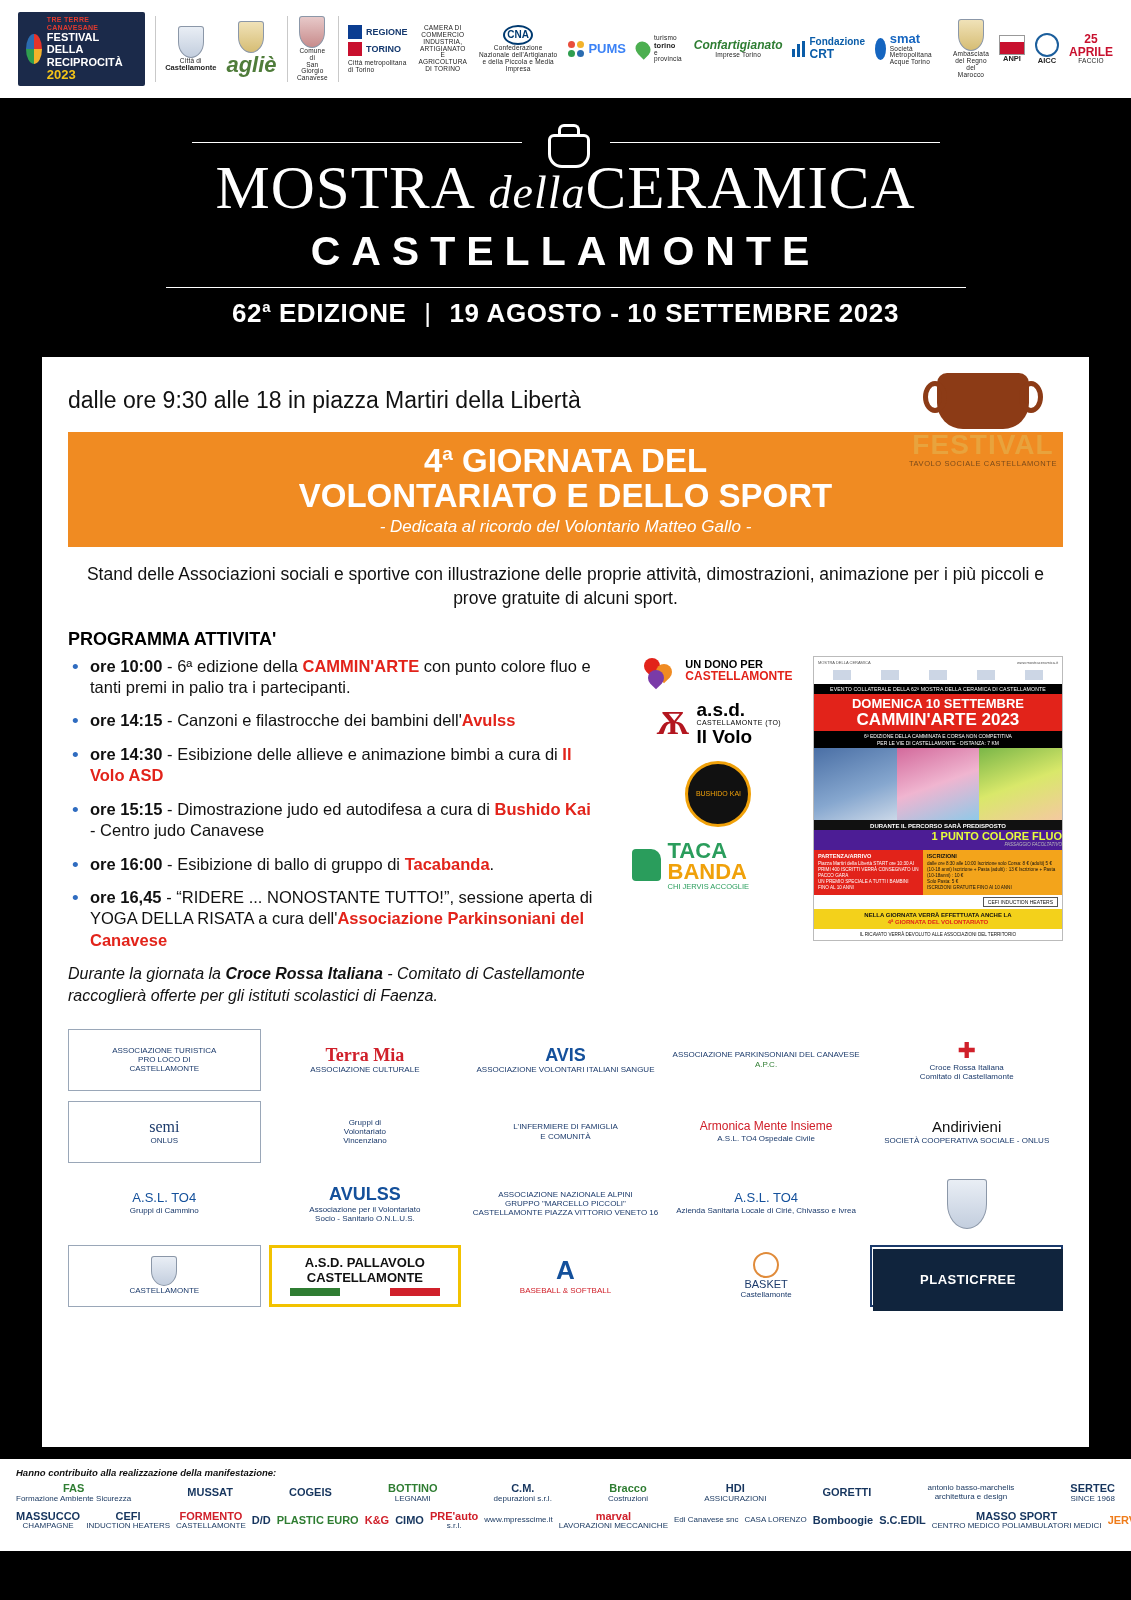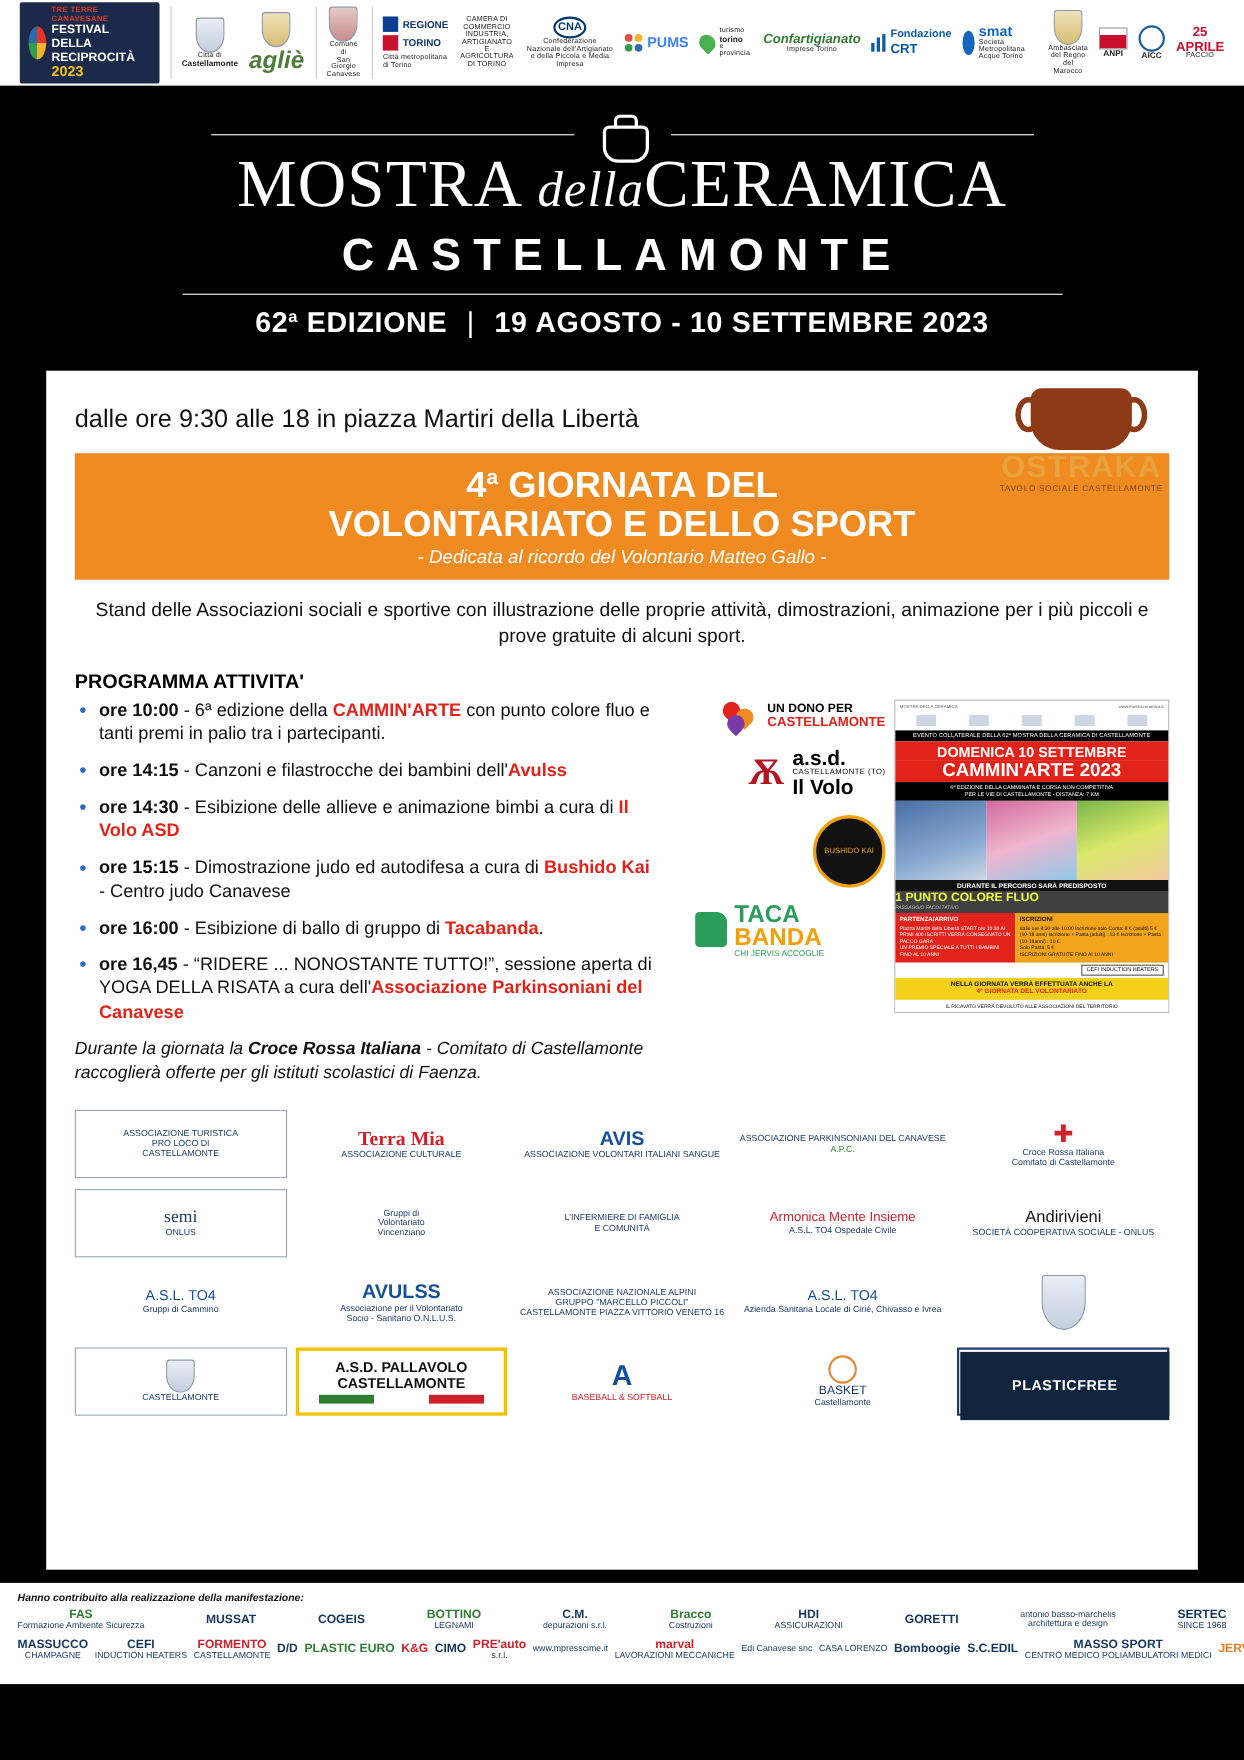--- a/index.html
+++ b/index.html
@@ -8,21 +8,21 @@
     width: 1131px;
     height: 1600px;
     background: #000;
     font-family: "Liberation Sans", sans-serif;
     overflow: hidden;
     position: relative;
   }
 
   
   .top-strip {
-    height: 78px;
+    height: 98px;
     background: #ffffff;
     display: flex;
     align-items: center;
     padding: 4px 18px;
     gap: 10px;
   }
   .logo-box {
     display: flex;
     flex-direction: column;
     align-items: center;
@@ -212,21 +212,21 @@
   .closing {
     font-size: 16px;
     font-style: italic;
     line-height: 1.35;
     margin-top: 6px;
     color: #111;
   }
   .closing b { font-style: italic; }
 
   
-  .rlogos { display: flex; flex-direction: column; gap: 14px; align-items: flex-end; padding-left: 6px;}
+  .rlogos { display: flex; flex-direction: column; gap: 14px; align-items: center; padding-left: 6px;}
   .dono { display: flex; align-items: center; gap: 7px; }
   .dono .hearts { width: 34px; height: 30px; position: relative; }
   .dono .hearts i { position:absolute; width: 16px; height: 16px; border-radius: 50% 50% 50% 0; transform: rotate(-45deg); display:block;}
   .dono-txt { font-size: 11px; font-weight: bold; line-height: 1.1; }
   .dono-txt .red { color: #e2231a; font-size: 12px;}
   .volo { display: flex; align-items: center; gap: 7px; }
   .volo-mark { color: #b3161f; font-family: "Liberation Serif", serif; font-size: 34px; font-weight: bold; line-height: .9;}
   .volo-txt { font-size: 19px; font-weight: bold; line-height: 1.05;}
   .volo-txt .sm { font-size: 7px; font-weight: normal; letter-spacing: .4px; display:block;}
   .bushido { width: 66px; height: 66px; border-radius: 50%; border: 3px solid #f0a10a; background: #111; color: #f0a10a; font-size: 7px; display: flex; align-items: center; justify-content: center; text-align:center; }
@@ -251,21 +251,21 @@
   .poster .p-ev { background: #000; color: #fff; text-align: center; font-size: 5.2px; padding: 2px 0; letter-spacing: .1px;}
   .poster .p-dom { background: #e2231a; color: #fff; text-align: center; font-weight: bold; font-size: 13px; line-height: 1.05; padding: 3px 0 1px;}
   .poster .p-cam { background: #e2231a; color: #fff; text-align: center; font-weight: bold; font-size: 17px; line-height: 1; padding: 0 0 3px;}
   .poster .p-sub { background: #000; color: #fff; text-align: center; font-size: 5px; padding: 2px 0; line-height: 1.3;}
   .poster .p-photos { display: flex; height: 72px; }
   .poster .p-photos div { flex: 1; }
   .poster .ph1 { background: linear-gradient(160deg,#4a6fa5,#86a7cf 60%,#cbd8e8); }
   .poster .ph2 { background: linear-gradient(160deg,#d36a9c,#f0b5d0 50%,#8fc9e8); }
   .poster .ph3 { background: linear-gradient(160deg,#7ab648,#d9e86a 50%,#f4c9a0); }
   .poster .p-dur { background: #111; color: #fff; text-align: center; font-size: 6px; padding: 3px 0 1px; font-weight: bold;}
-  .poster .p-fluo { background: #404040; text-align: left; padding: 0 0 3px;}
+  .poster .p-fluo { background: #4c1d95; text-align: right; padding: 0 0 3px;}
   .poster .p-fluo b { color: #fff; font-size: 11px; }
   .poster .p-fluo b span { color: #e8ff3a; }
   .poster .p-fluo em { color: #bbb; font-size: 4.5px; display:block;}
   .poster .p-cols { display: flex; }
   .poster .p-cols .pc1 { width: 44%; background: #e2231a; color: #fff; padding: 3px 4px; font-size: 4.6px; line-height: 1.35;}
   .poster .p-cols .pc2 { width: 56%; background: #f3a41b; color: #111; padding: 3px 4px; font-size: 4.6px; line-height: 1.35;}
   .poster .p-cols b { display:block; font-size: 5.6px; }
   .poster .p-cefi { display:flex; justify-content:flex-end; padding: 2px 4px; }
   .poster .p-cefi .bx { border: 1px solid #555; font-size: 5px; padding: 1px 4px; text-align:center;}
   .poster .p-yel { background: #f3d11b; color: #111; text-align: center; font-size: 6px; font-weight: bold; padding: 3px 2px; line-height: 1.2;}
@@ -456,21 +456,21 @@
     <span>EDIZIONE</span>
     <span class="sep">|</span>
     <span>19 AGOSTO - 10 SETTEMBRE 2023</span>
   </div>
 </div>
 
 <div class="card">
 
   <div class="ostraka">
     <div class="ostraka-pot"></div>
-    <div class="ostraka-word">OSTRAKA</div>
+    <div class="ostraka-word">FESTIVAL</div>
     <div class="ostraka-sub">TAVOLO SOCIALE CASTELLAMONTE</div>
   </div>
 
   <div class="date-sub">dalle ore 9:30 alle 18 in piazza Martiri della Libertà</div>
 
   <div class="orange-band">
     <div class="ob-l1">
       <span>4</span><span class="sup">a</span><span> GIORNATA DEL</span>
     </div>
     <div class="ob-l2">VOLONTARIATO E DELLO SPORT</div>

